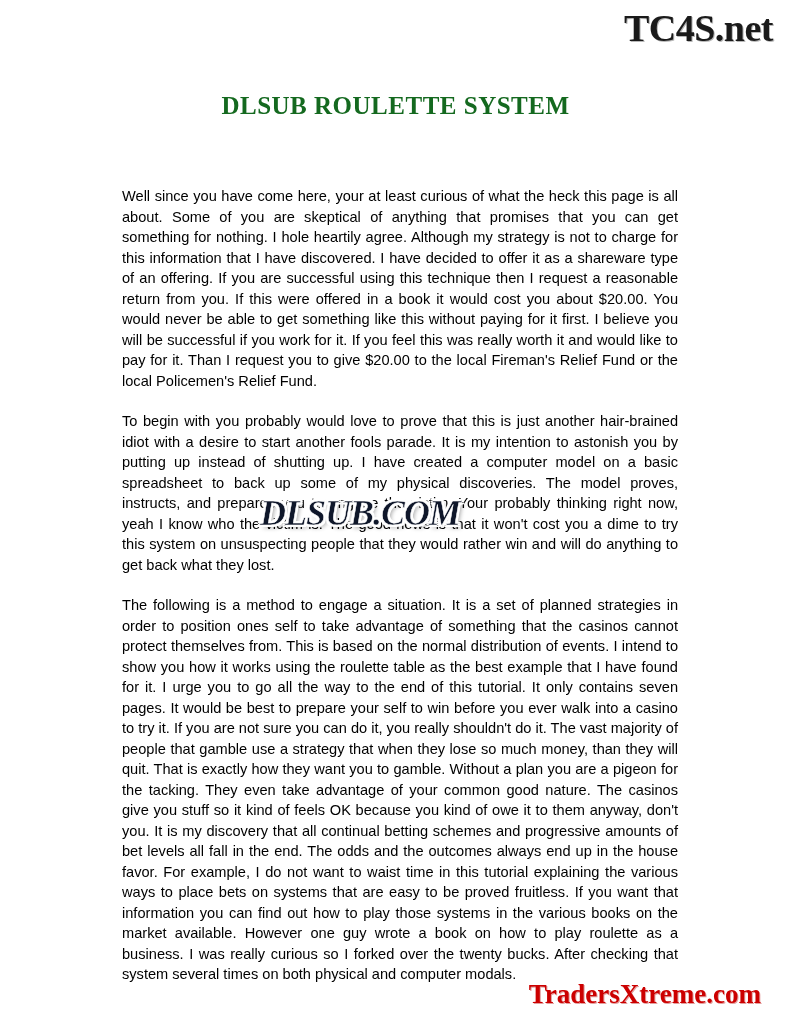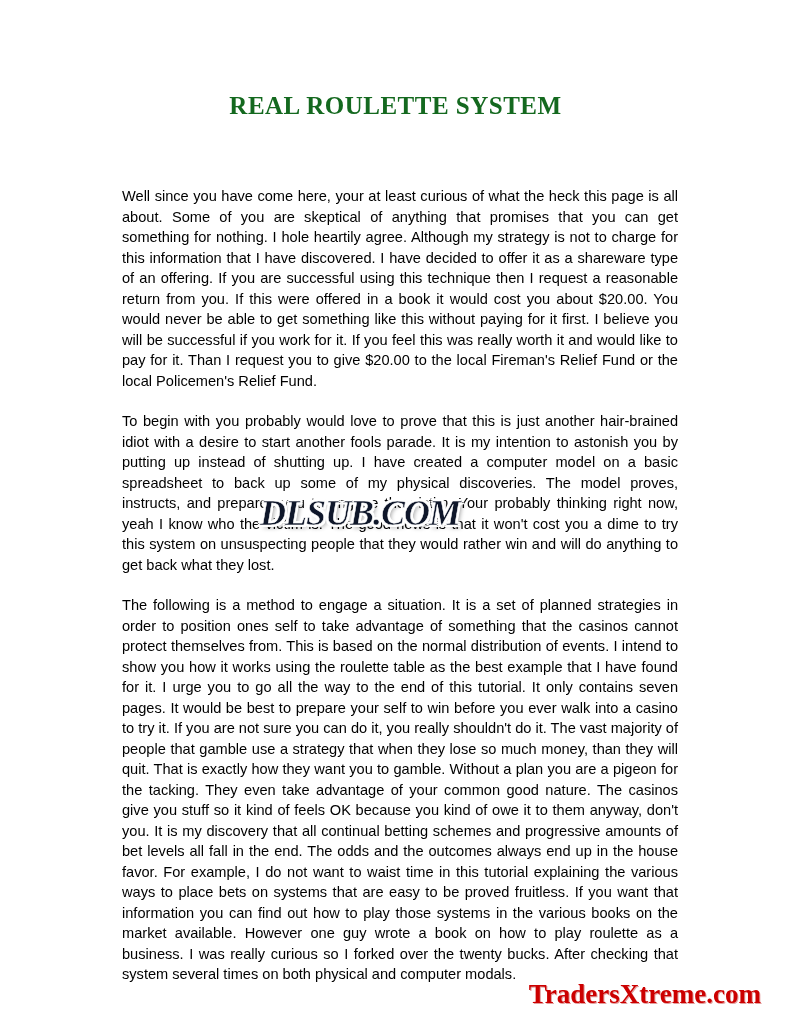--- a/index.html
+++ b/index.html
@@ -101,22 +101,23 @@
     color: #cc0000;
     text-shadow: 1px 1px 0 #e3a0a0;
     white-space: nowrap;
   }
 </style>
 </head>
 <body>
 
 <div class="page">
 
+  <div class="brand-top">TC4S.net</div>
 
-  <div class="doc-title">REAL ROULETTE SYSTEM</div>
+  <div class="doc-title">DLSUB ROULETTE SYSTEM</div>
 
   <div class="body-text">
     <p>Well since you have come here, your at least curious of what the heck this page is all about.  Some of you are skeptical of anything that promises that you can get something for nothing.  I hole heartily agree.  Although my strategy is not to charge for this information that I have discovered.  I have decided to offer it as a shareware type of an offering.  If you are successful using this technique then I request a reasonable return from you.  If this were offered in a book it would cost you about $20.00. You would never be able to get something like this without paying for it first.  I believe you will be successful if you work for it.  If you feel this was really worth it and would like to pay for it.  Than I request you to give $20.00 to the local Fireman's Relief Fund or the local Policemen's Relief Fund.</p>
     <p>To begin with you probably would love to prove that this is just another hair-brained idiot with a desire to start another fools parade.  It is my intention to astonish you by putting up instead of shutting up.  I have created a computer model on a basic spreadsheet to back up some of my physical discoveries.  The model proves, instructs, and prepares you to engage the victim.  Your probably thinking right now, yeah I know who the victim is.  The good news is that it won't cost you a dime to try this system on unsuspecting people that they would rather win and will do anything to get back what they lost.</p>
     <p>The following is a method to engage a situation.  It is a set of planned strategies in order to position ones self to take advantage of something that the casinos cannot protect themselves from.  This is based on the normal distribution of events.  I intend to show you how it works using the roulette table as the best example that I have found for it.  I urge you to go all the way to the end of this tutorial.  It only contains seven pages.  It would be best to prepare your self to win before you ever walk into a casino to try it.  If you are not sure you can do it, you really shouldn't do it.  The vast majority of people that gamble use a strategy that when they lose so much money, than they will quit.  That is exactly how they want you to gamble.  Without a plan you are a pigeon for the tacking.  They even take advantage of your common good nature.  The casinos give you stuff so it kind of feels OK because you kind of owe it to them anyway, don't you.  It is my discovery that all continual betting schemes and progressive amounts of bet levels all fall in the end.  The odds and the outcomes always end up in the house favor.  For example, I do not want to waist time in this tutorial explaining the various ways to place bets on systems that are easy to be proved fruitless.  If you want that information you can find out how to play those systems in the various books on the market available.  However one guy wrote a book on how to play roulette as a business.  I was really curious so I forked over the twenty bucks.  After checking that system several times on both physical and computer modals.</p>
   </div>
 
   <div class="watermark">DLSUB.COM</div>
 
   <div class="brand-bottom">TradersXtreme.com</div>

